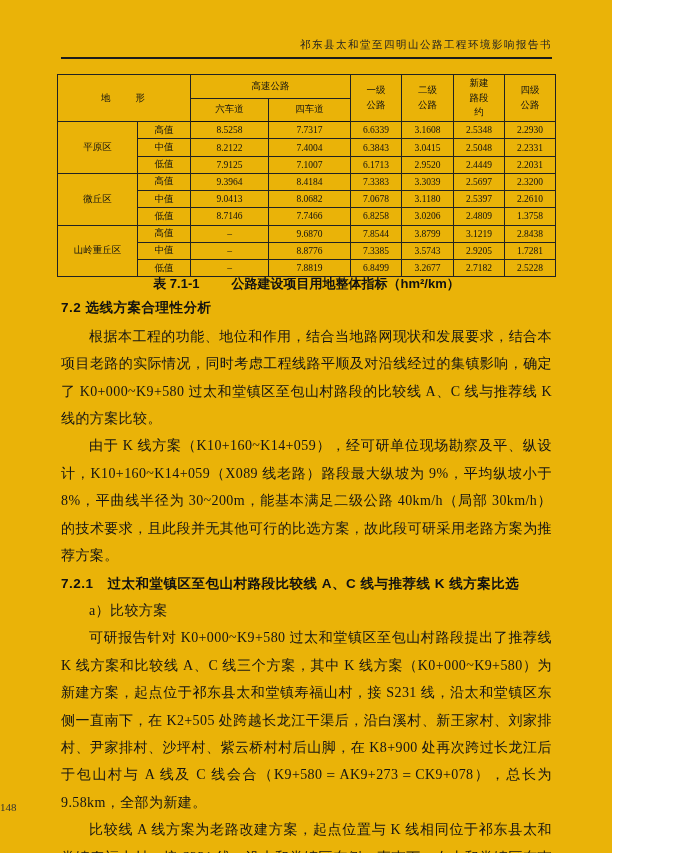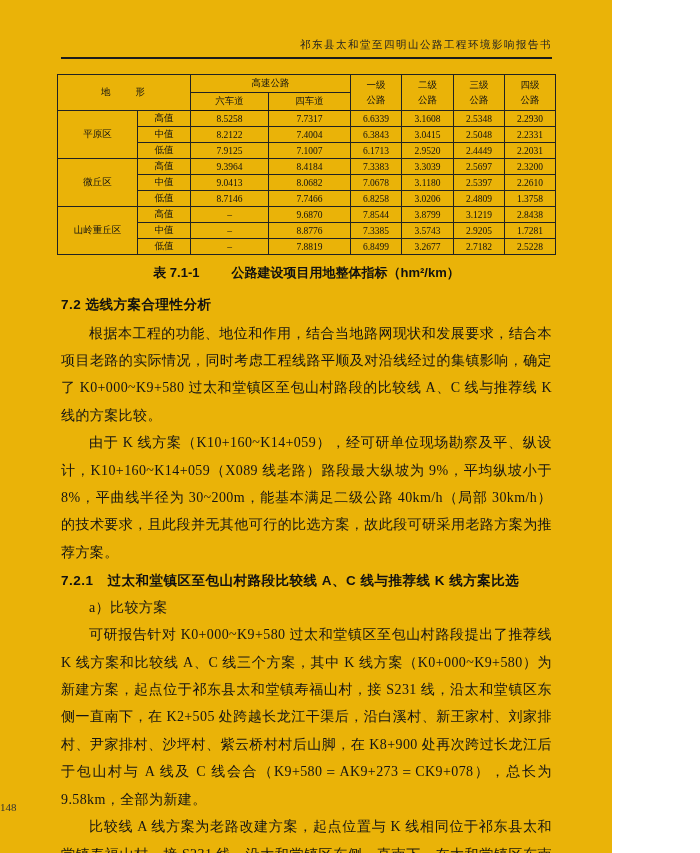--- a/index.html
+++ b/index.html
@@ -25,21 +25,21 @@
   table.land thead th{height:15px;}
   .twoline{display:inline-block;width:2.1em;line-height:1.55;text-align:center;}
 
   
   .caption{margin-top:9px;display:flex;justify-content:center;gap:32px;
            font-family:"Liberation Sans","DejaVu Sans",sans-serif;
            font-weight:bold;font-size:13px;color:#111;}
 
   
   h2.sec, h3.sec{font-family:"Liberation Sans","DejaVu Sans",sans-serif;
-      font-size:13.5px;font-weight:bold;color:#111;margin:12px 0 4px 0;
+      font-size:13.5px;font-weight:bold;color:#111;margin:4px 0 4px 0;
       line-height:1.6;letter-spacing:0.5px;}
   h3.sec{margin:4px 0 2px 0;}
 
   
   .bodytext p{margin:0;font-size:14px;line-height:27.4px;
       text-align:justify;text-indent:2em;letter-spacing:0.4px;color:#141414;}
 
   
   .pagenum{position:absolute;left:0;bottom:40px;width:100%;
            text-align:left;font-size:11px;color:#333;}
@@ -64,21 +64,21 @@
           <col style="width:52px">
         <col style="width:51px">
           <col style="width:51px">
       </colgroup>
       <thead>
         <tr>
           <th colspan="2" rowspan="2" class="terrain-head">地　　形</th>
           <th colspan="2">高速公路</th>
           <th rowspan="2"><span class="twoline">一级公路</span></th>
           <th rowspan="2"><span class="twoline">二级公路</span></th>
-          <th rowspan="2"><span class="twoline">三级公路</span></th>
+          <th rowspan="2"><span class="twoline">新建路段约</span></th>
           <th rowspan="2"><span class="twoline">四级公路</span></th>
         </tr>
         <tr>
           <th>六车道</th>
           <th>四车道</th>
         </tr>
       </thead>
       <tbody>
           <tr>
             <td rowspan="3">平原区</td>

